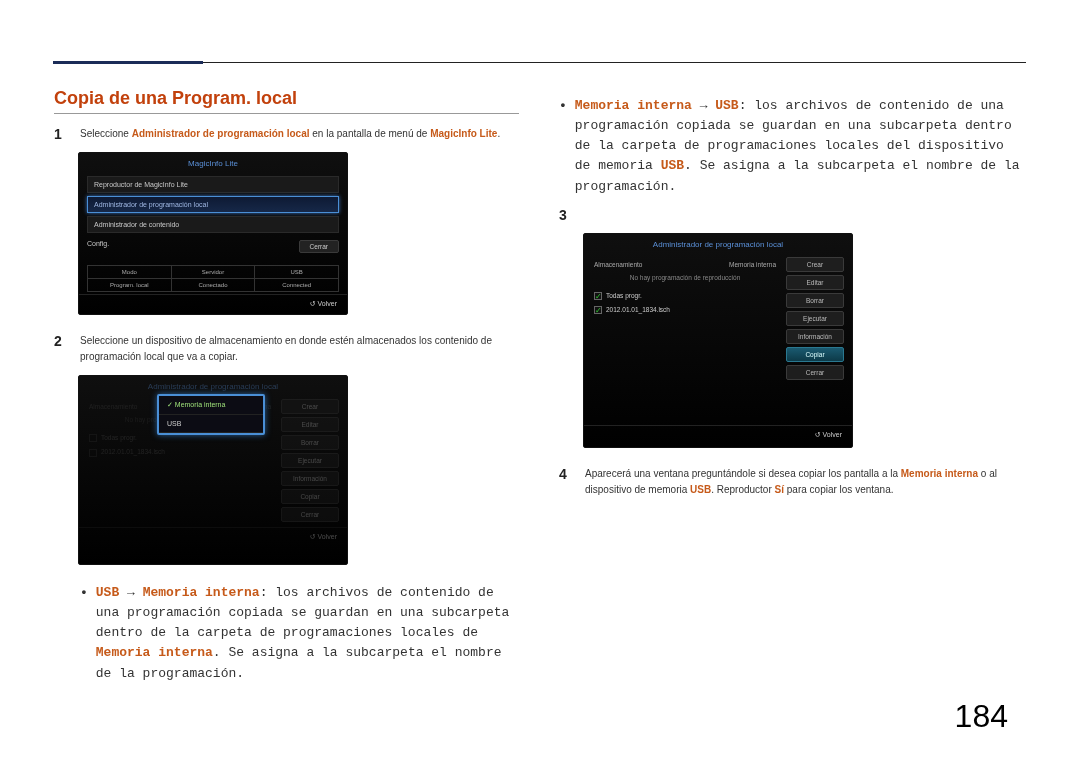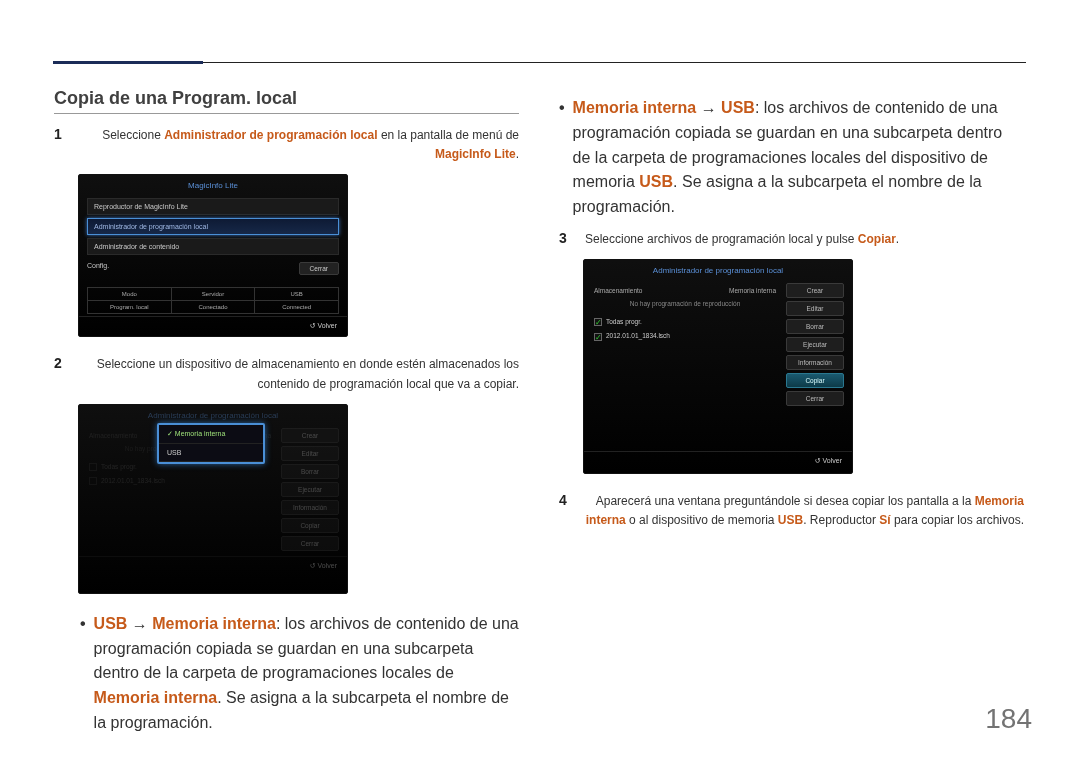--- a/index.html
+++ b/index.html
@@ -1,29 +1,29 @@
 <!DOCTYPE html>
 <html><head>
 <meta charset="utf-8">
 <style>
   * { box-sizing: border-box; margin: 0; padding: 0; }
   body { font-family: Arial, Helvetica, sans-serif; background: #fff; color: #333; width: 1080px; height: 763px; position: relative; font-size: 10px; }
   .page-top-rule { position: absolute; top: 62px; left: 53px; right: 54px; height: 1px; background: #222; }
   .page-top-accent { position: absolute; top: 61px; left: 53px; width: 150px; height: 3px; background: #1b2c58; }
   .cols { display: flex; gap: 40px; padding: 88px 56px 0 54px; }
   .col { flex: 1 1 50%; }
-  .section-title { font-size: 18px; font-weight: bold; color: #404040; border-bottom: 1px solid #999; padding-bottom: 4px; margin-bottom: 12px; }
+  .section-title { font-size: 18px; font-weight: bold; color: #c2410c; border-bottom: 1px solid #999; padding-bottom: 4px; margin-bottom: 12px; }
   .step { display: flex; gap: 12px; margin-bottom: 10px; }
   .step-num { font-size: 14px; font-weight: 600; color: #222; min-width: 14px; }
-  .step-text { font-size: 12px; line-height: 1.6; color: #333; text-align: right; }
+  .step-text { font-size: 10px; line-height: 1.6; color: #333; }
   .accent { color: #c65a1a; font-weight: bold; }
   .bullet-list { margin: 10px 0 10px 26px; }
-  .bullet { display: flex; gap: 8px; font-size: 16px; line-height: 1.55; color: #333; margin-bottom: 6px; }
+  .bullet { display: flex; gap: 8px; font-size: 13px; line-height: 1.55; color: #333; margin-bottom: 6px; font-family: Liberation Mono, monospace; }
   .bullet::before { content: "•"; font-weight: bold; }
-  .page-number { position: absolute; bottom: 28px; right: 48px; font-size: 28px; color: #737373; font-weight: 300; }
+  .page-number { position: absolute; bottom: 28px; right: 72px; font-size: 32px; color: #000000; font-weight: 300; }
 
   
   .shot { background: linear-gradient(#0f0f0f, #000); border: 1px solid #111; border-radius: 2px; width: 270px; margin: 8px 0 18px 24px; color: #aeb8d4; font-size: 7px; overflow: hidden; }
   .shot-title { text-align: center; color: #5a8fd6; padding: 6px 0 4px; font-size: 8px; }
   .shot-inner { padding: 4px 8px 2px; }
   .menu-row { background: #1a1a1a; border: 1px solid #2a2a2a; padding: 4px 6px; margin-bottom: 3px; font-size: 7px; color: #c8c8c8; }
   .menu-row.selected { border: 1px solid #4a8fd6; background: linear-gradient(#0e1a34,#162848); box-shadow: 0 0 4px #3a6fb6; }
   .menu-row.hl { color: #9fb7e2; }
   .btn-small { float: right; background: #222; border: 1px solid #3a3a3a; border-radius: 2px; padding: 2px 10px; font-size: 6.5px; color: #ccc; }
   .clear { clear: both; }
@@ -143,23 +143,20 @@
     <div class="bullet-list" style="margin-left:0; margin-top:8px;">
       <div class="bullet">
         <div>
           <span class="accent">Memoria interna</span><span> → </span><span class="accent">USB</span><span>: los archivos de contenido de una programación copiada se guardan en una subcarpeta dentro de la carpeta de programaciones locales del dispositivo de memoria </span><span class="accent">USB</span><span>. Se asigna a la subcarpeta el nombre de la programación.</span>
         </div>
       </div>
     </div>
 
     <div class="step">
       <div class="step-num">3</div>
-      <div class="step-text">
-        <span>Seleccione archivos de programación local y pulse </span><span class="accent">Copiar</span><span>.</span>
-      </div>
     </div>
 
     <div class="shot" style="height:215px;">
       <div class="shot-title">Administrador de programación local</div>
       <div class="shot-inner">
         <div class="side-btns">
           <div class="sbtn">Crear</div>
           <div class="sbtn">Editar</div>
           <div class="sbtn">Borrar</div>
           <div class="sbtn">Ejecutar</div>
@@ -177,19 +174,19 @@
           <div class="chk-row"><span class="chk on"></span><span>2012.01.01_1834.lsch</span></div>
         </div>
         <div class="clear"></div>
       </div>
       <div class="volver-bar" style="margin-top:40px;"><span>Volver</span></div>
     </div>
 
     <div class="step">
       <div class="step-num">4</div>
       <div class="step-text">
-        <span>Aparecerá una ventana preguntándole si desea copiar los pantalla a la </span><span class="accent">Memoria interna</span><span> o al dispositivo de memoria </span><span class="accent">USB</span><span>. Reproductor </span><span class="accent">Sí</span><span> para copiar los archivos.</span>
+        <span>Aparecerá una ventana preguntándole si desea copiar los pantalla a la </span><span class="accent">Memoria interna</span><span> o al dispositivo de memoria </span><span class="accent">USB</span><span>. Reproductor </span><span class="accent">Sí</span><span> para copiar los ventana.</span>
       </div>
     </div>
   </div>
 </div>
 
 <div class="page-number">184</div>
 
 </body></html>

